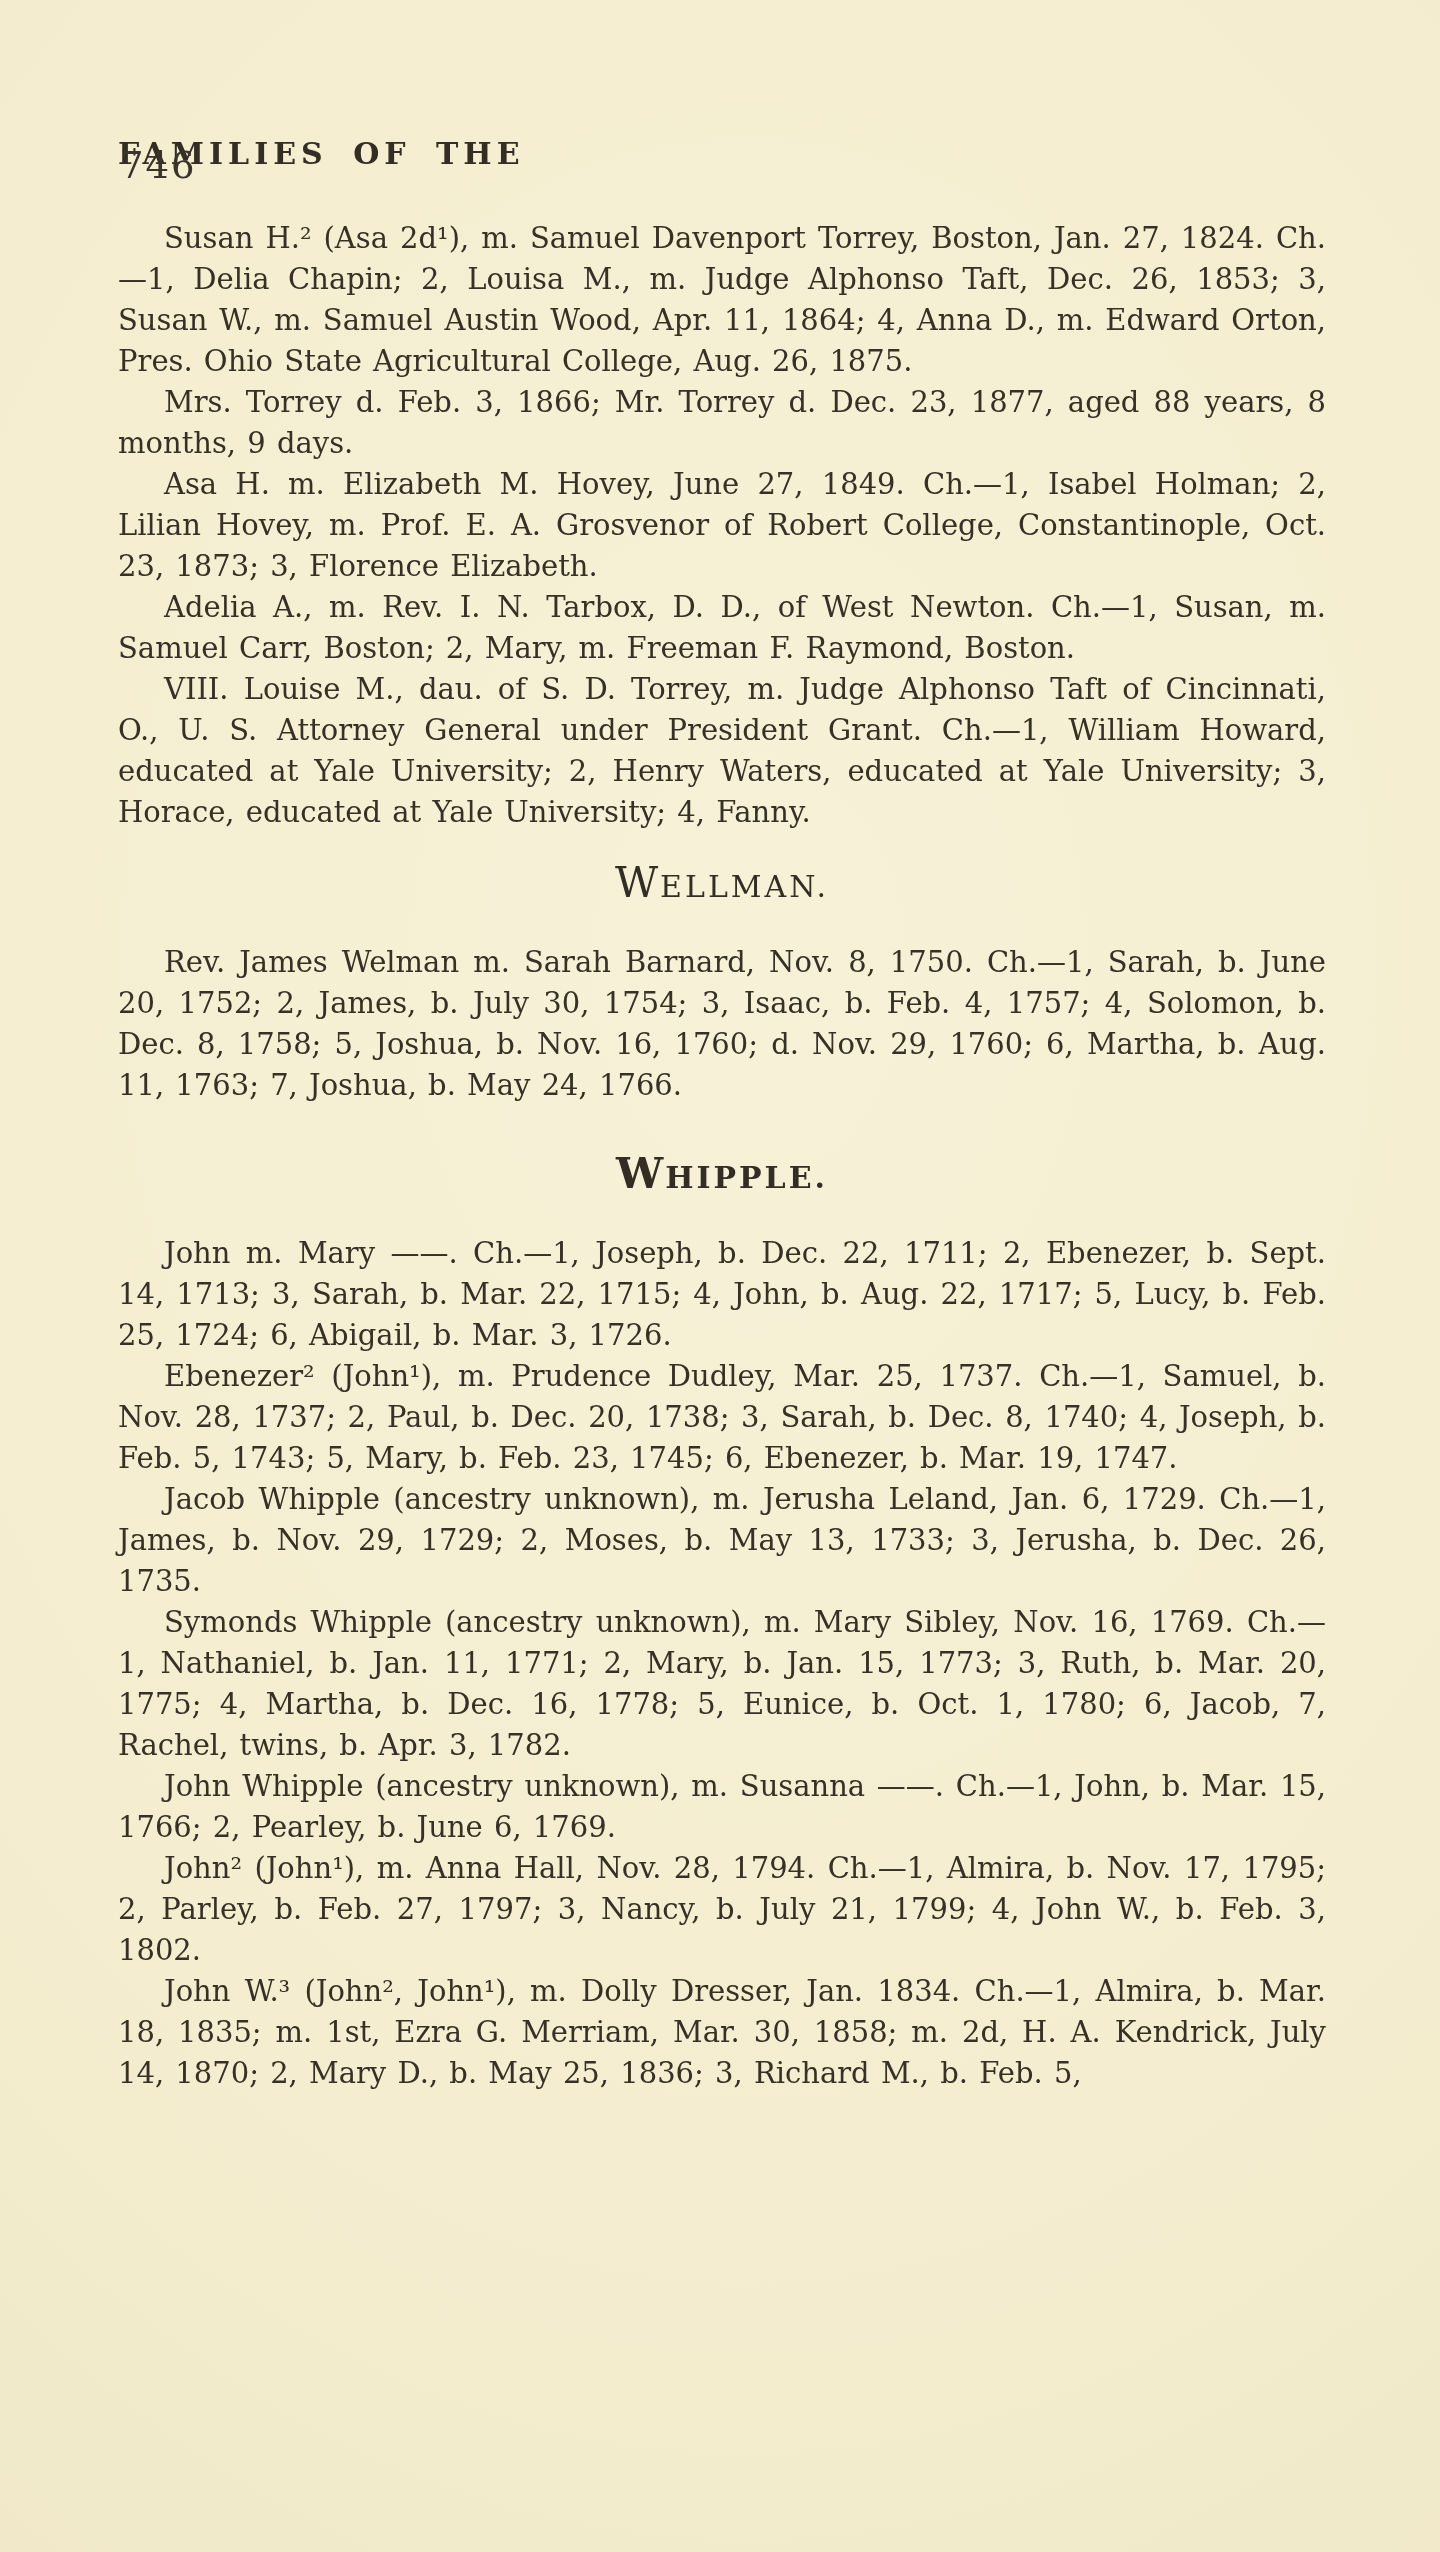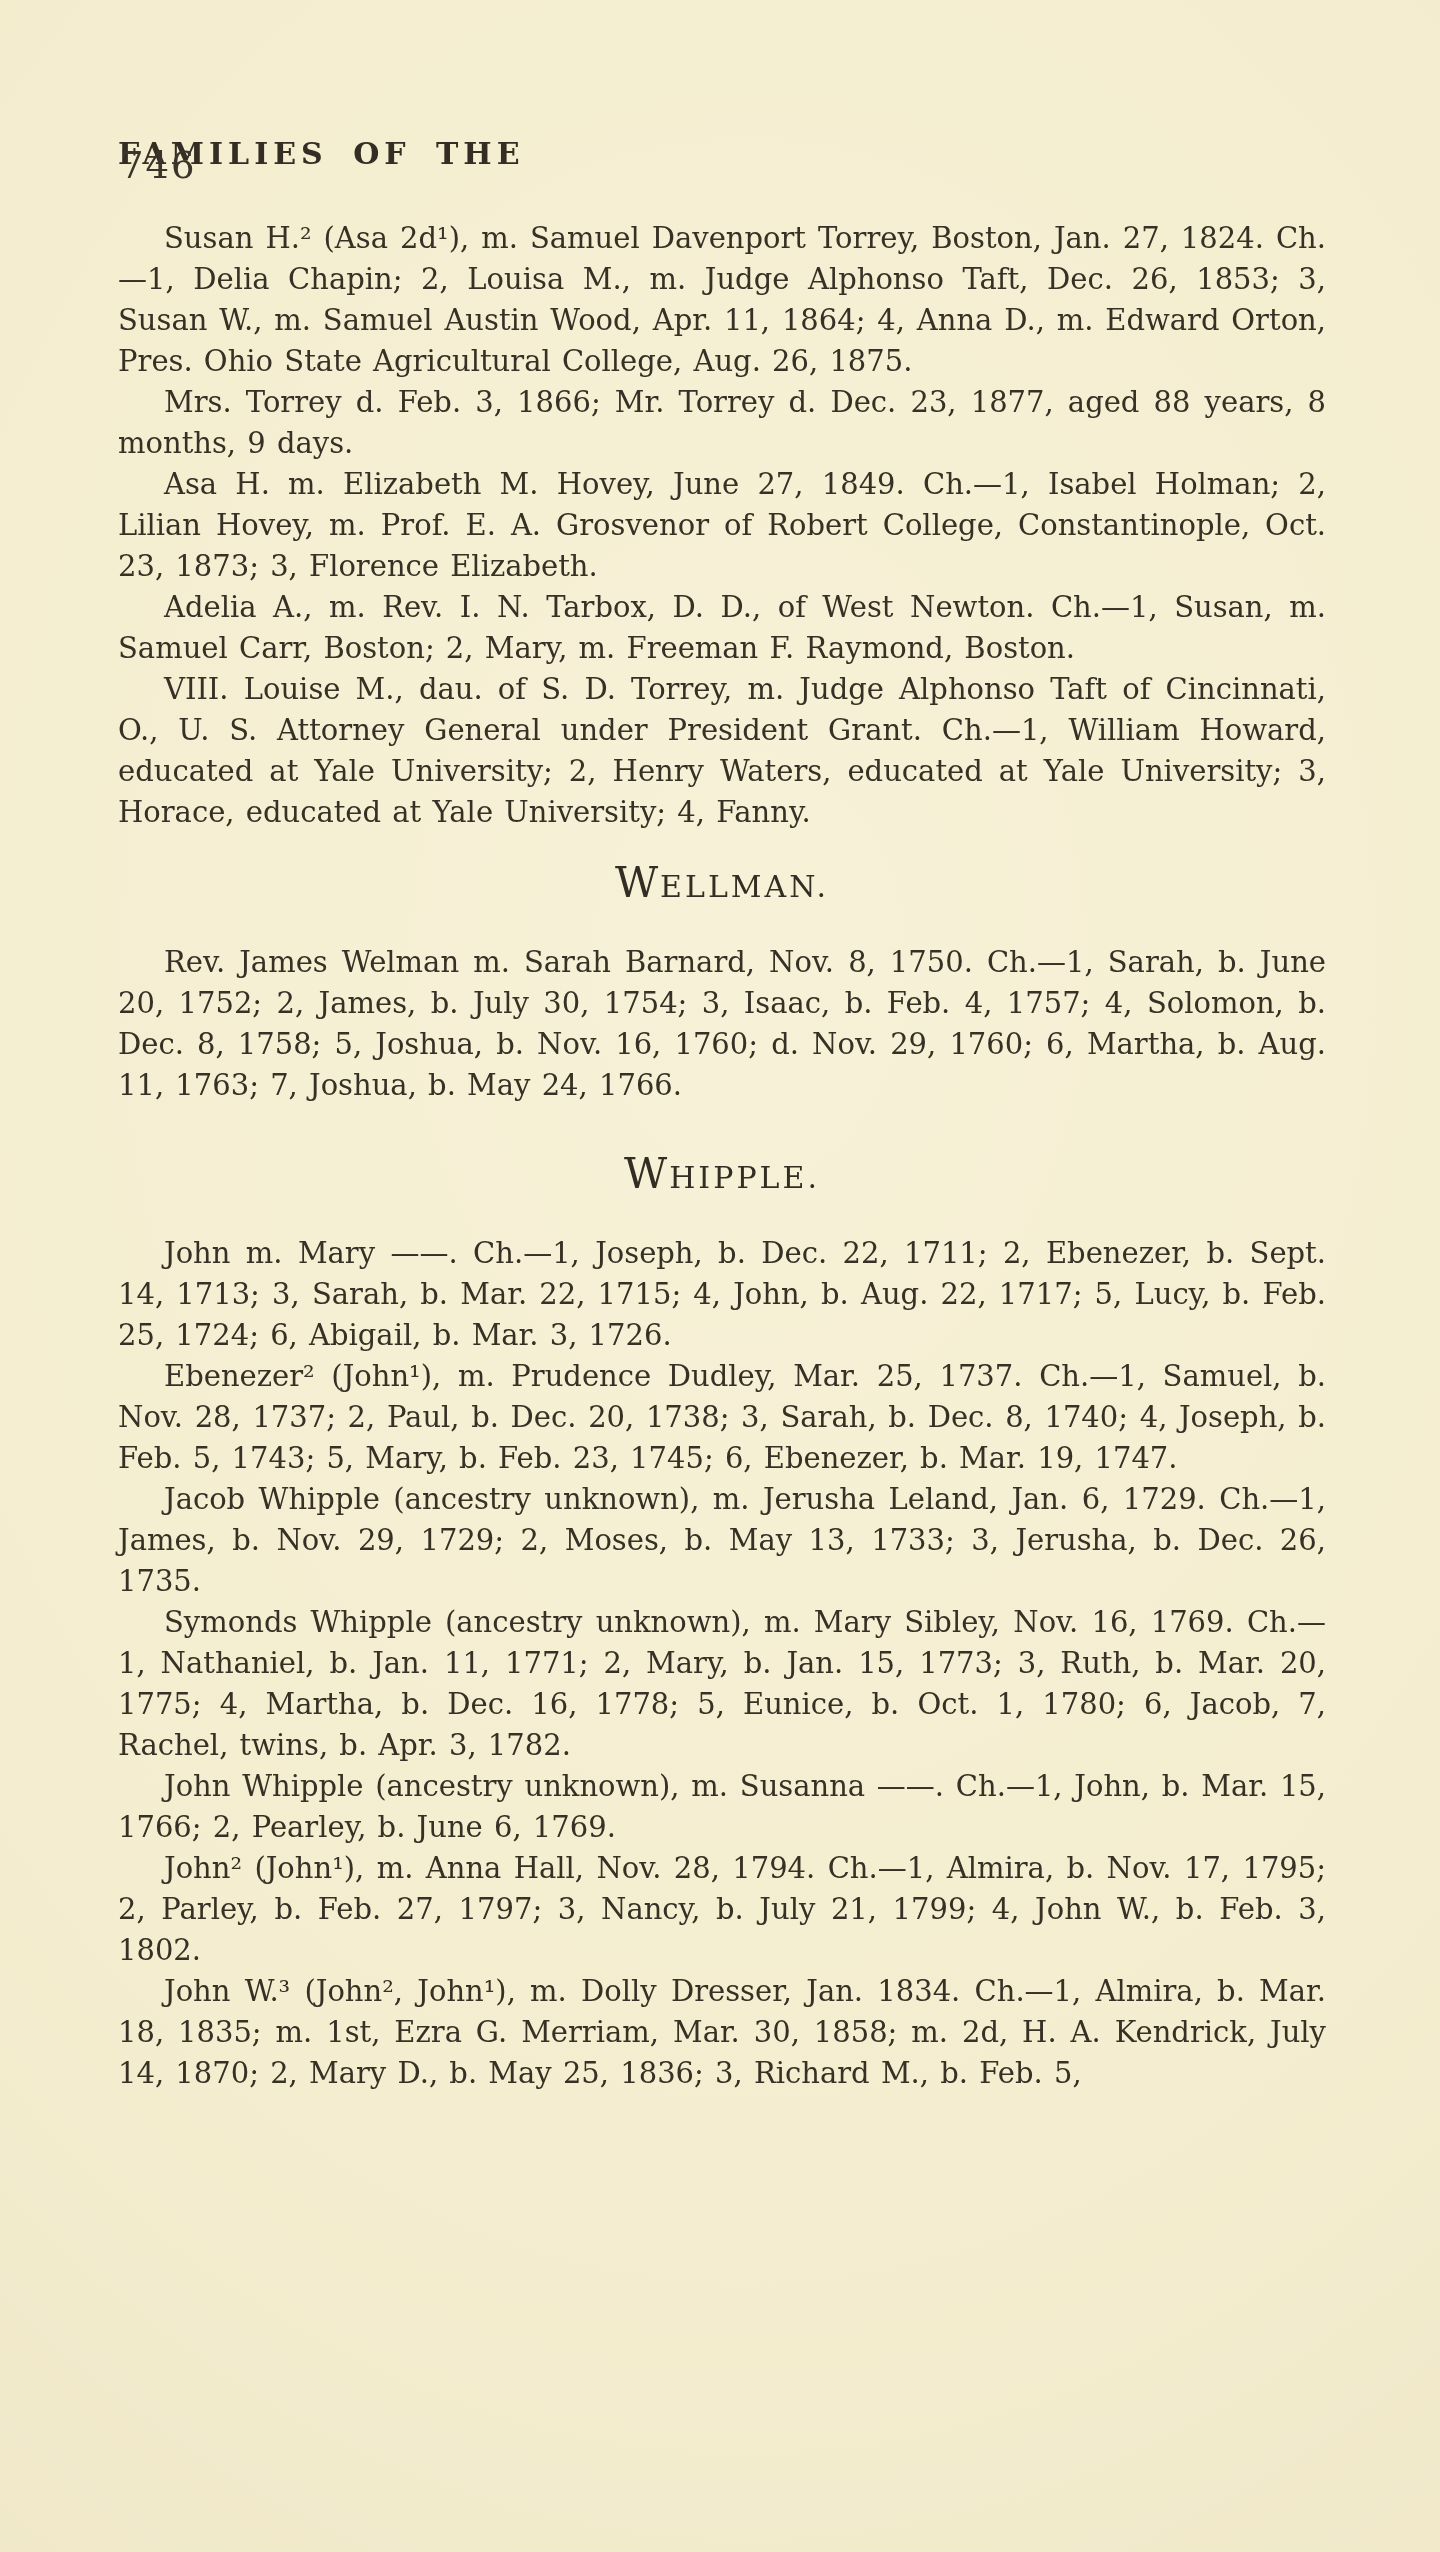--- a/index.html
+++ b/index.html
@@ -63,21 +63,21 @@
     text-indent: 56px;
     word-spacing: 3px;
     color: #332d23;
   }
   .section-heading {
     margin-top: 26px;
     text-align: center;
     color: #332d23;
     line-height: 48px;
   }
-  .section-heading.second { margin-top: 44px; }
+  .section-heading.second { margin-top: 44px; font-weight: bold; }
   .heading-initial { font-size: 42px; letter-spacing: 2px; }
   .heading-rest   { font-size: 30px; letter-spacing: 3px; }
   .section-first { margin-top: 26px; }
 </style>
 </head>
 <body>
 
 <div id="page">
   <div class="content">
 

